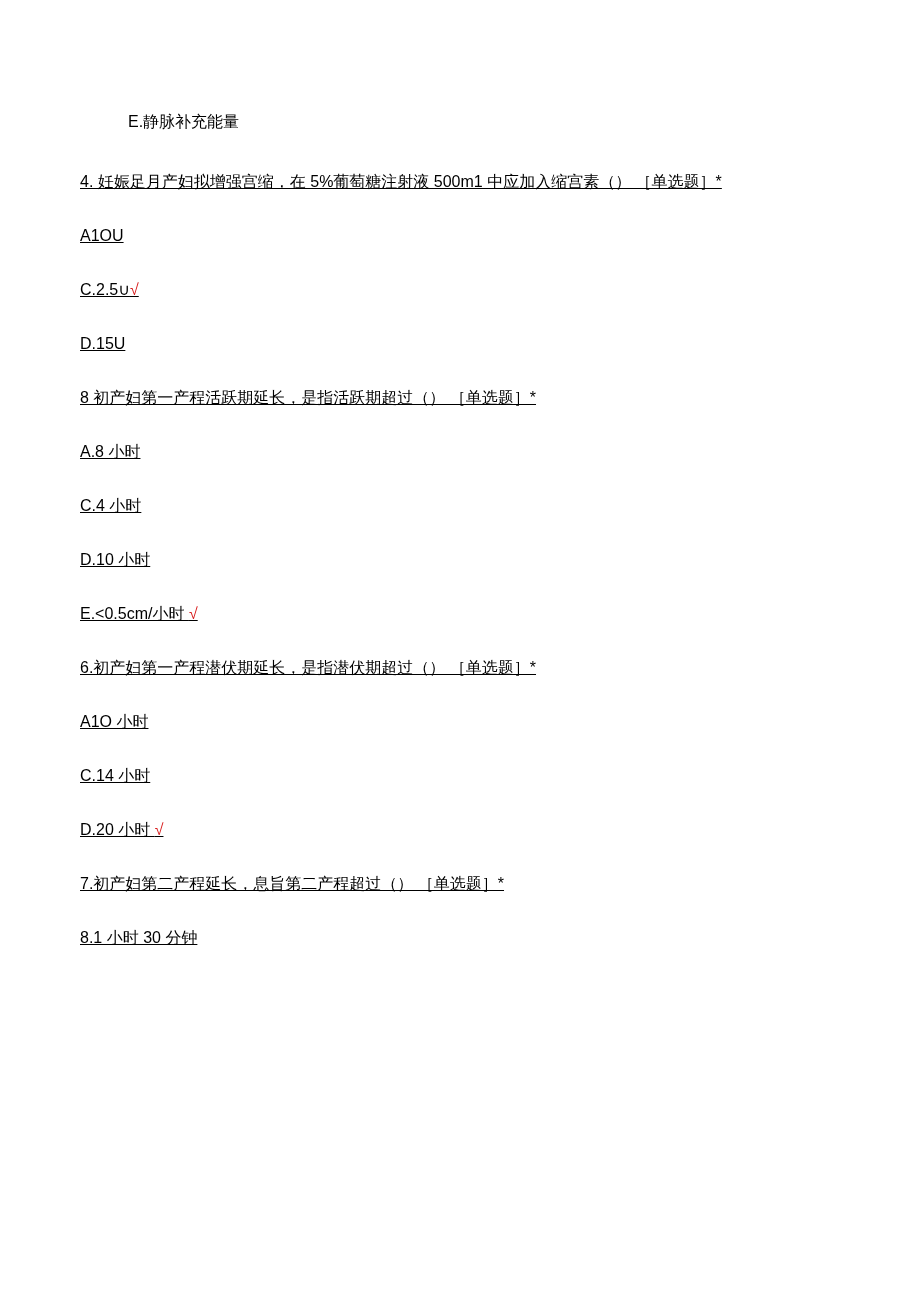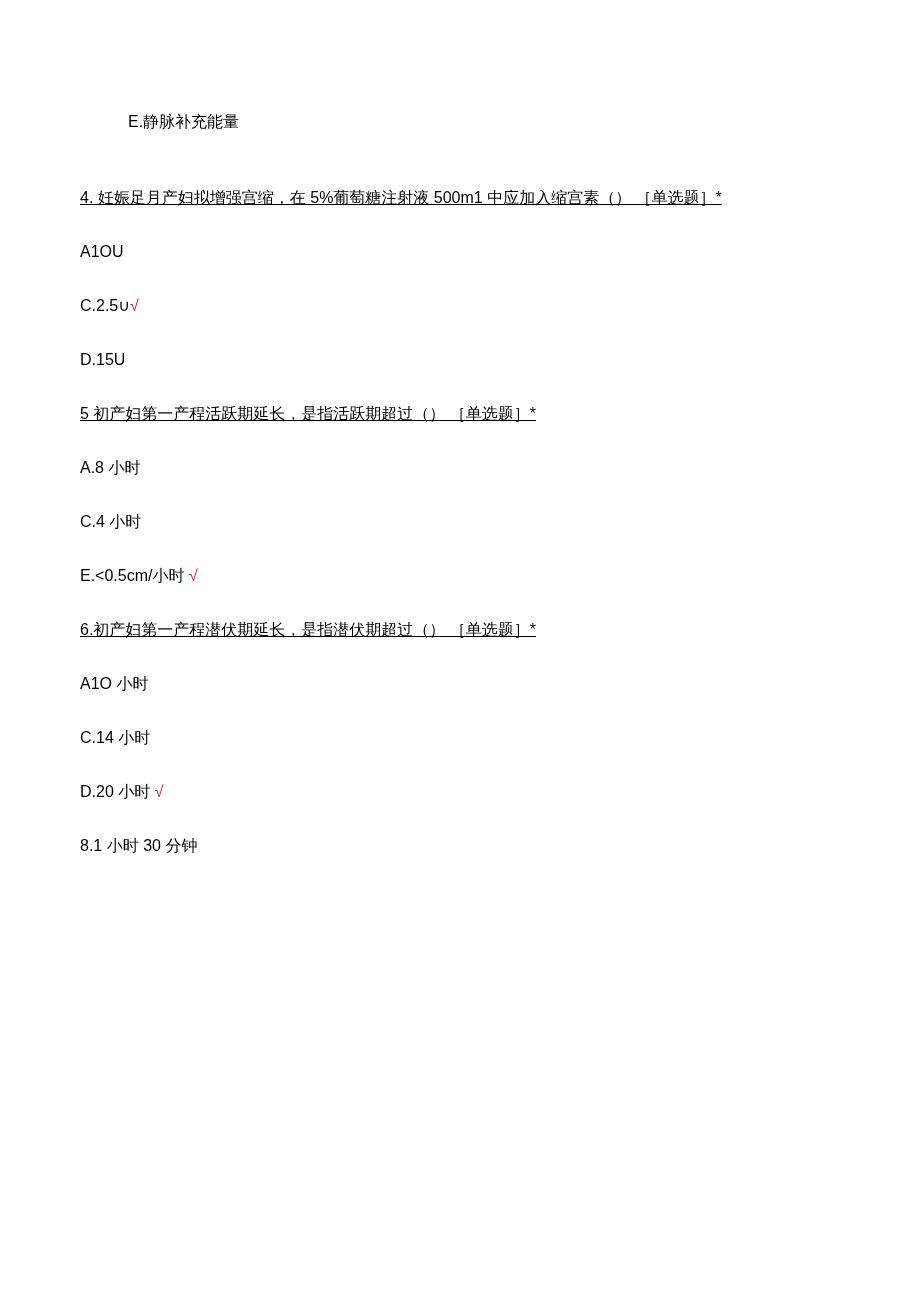--- a/index.html
+++ b/index.html
@@ -10,28 +10,29 @@
     color: #000000;
     font-size: 16px;
     line-height: 1.5;
     width: 920px;
   }
   .page {
     padding: 110px 80px 60px 80px;
   }
   .indent-e {
     padding-left: 48px;
-    margin-bottom: 52px;
+    margin-bottom: 36px;
   }
   .q {
     margin-bottom: 30px;
     text-decoration: underline;
   }
   .opt {
     margin-bottom: 30px;
+    text-decoration: underline;
   }
   .correct {
     color: #d81e1e;
   }
 </style>
 </head>
 <body>
 
 <div class="page">
 
@@ -46,42 +47,48 @@
     <span>A1OU</span>
   </div>
   <div class="opt">
     <span>C.2.5∪</span><span class="correct">√</span>
   </div>
   <div class="opt">
     <span>D.15U</span>
   </div>
 
   <div class="q">
-    <span>5 初产妇第一产程活跃期延长，是指活跃期超过（） ［单选题］*</span>
+    <span>8 初产妇第一产程活跃期延长，是指活跃期超过（） ［单选题］*</span>
   </div>
   <div class="opt">
     <span>A.8 小时</span>
   </div>
   <div class="opt">
     <span>C.4 小时</span>
+  </div>
+  <div class="opt">
+    <span>D.10 小时</span>
   </div>
   <div class="opt">
     <span>E.&lt;0.5cm/小时 </span><span class="correct">√</span>
   </div>
 
   <div class="q">
     <span>6.初产妇第一产程潜伏期延长，是指潜伏期超过（） ［单选题］*</span>
   </div>
   <div class="opt">
     <span>A1O 小时</span>
   </div>
   <div class="opt">
     <span>C.14 小时</span>
   </div>
   <div class="opt">
     <span>D.20 小时 </span><span class="correct">√</span>
   </div>
 
+  <div class="q">
+    <span>7.初产妇第二产程延长，息旨第二产程超过（） ［单选题］*</span>
+  </div>
   <div class="opt">
     <span>8.1   小时 30 分钟</span>
   </div>
 
 </div>
 
 </body></html>

